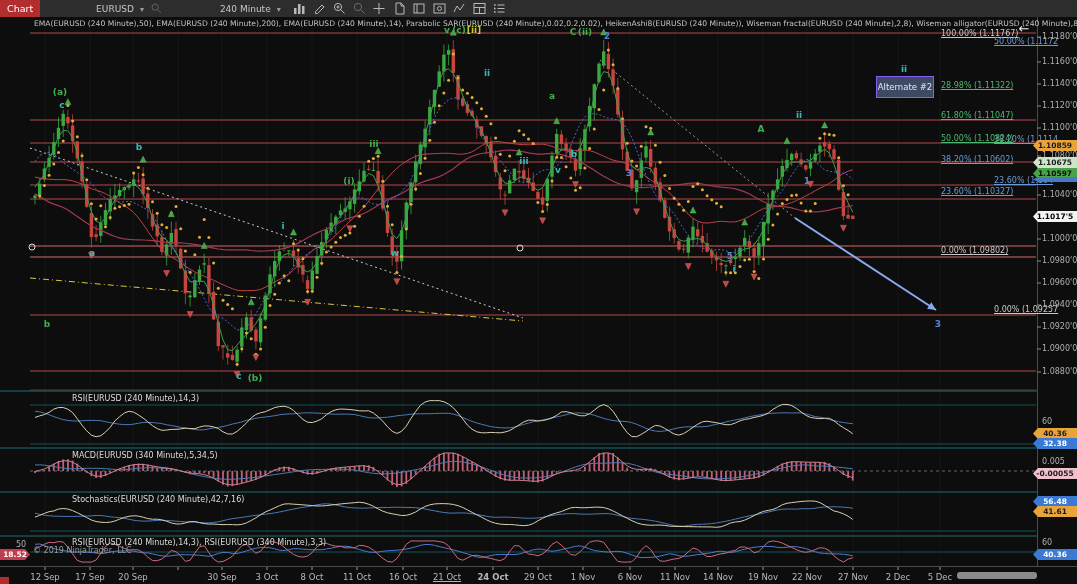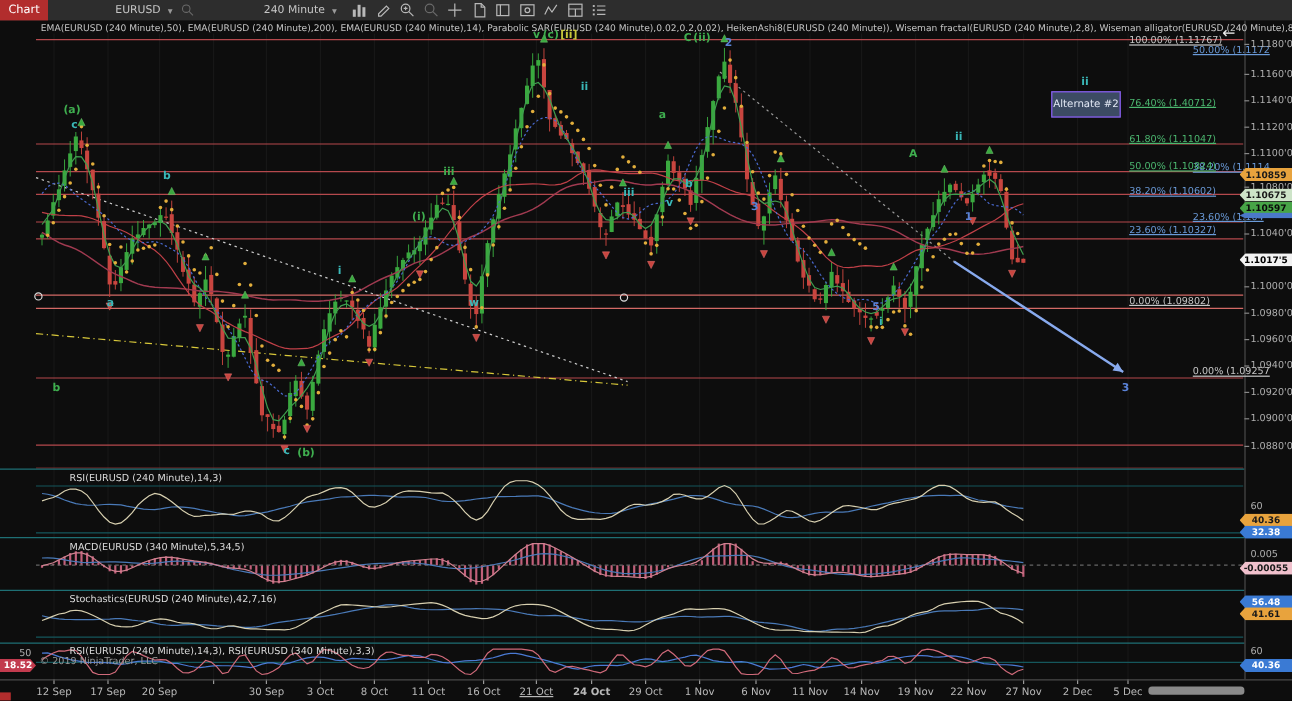--- a/index.html
+++ b/index.html
@@ -13,21 +13,21 @@
   #tb-icons{display:flex;align-items:center;margin-left:6px;}
   
   #cv{position:absolute;left:0;top:0;z-index:1;}
   #overlay{position:absolute;left:0;top:0;width:1077px;height:584px;z-index:3;pointer-events:none;}
   #indline{position:absolute;left:34px;top:19px;font-size:7.6px;color:#c4c4c4;white-space:nowrap;z-index:3;}
   .fib{position:absolute;font-size:8px;white-space:nowrap;text-decoration:underline;line-height:8px;}
   .axlab{position:absolute;left:1042px;font-size:8px;color:#b0b0b0;line-height:8px;white-space:nowrap;}
   .ptag{position:absolute;left:1033px;width:44px;height:11px;font-size:7.5px;font-weight:bold;display:flex;align-items:center;justify-content:center;clip-path:polygon(0 50%,5px 0,100% 0,100% 100%,5px 100%);z-index:4;}
   .ltag{position:absolute;left:0px;width:30px;height:11px;font-size:7.5px;font-weight:bold;display:flex;align-items:center;justify-content:center;clip-path:polygon(0 0,25px 0,100% 50%,25px 100%,0 100%);z-index:4;}
   .wave{position:absolute;font-size:9px;font-weight:bold;transform:translateX(-50%);line-height:9px;white-space:nowrap;}
-  .plabel{position:absolute;left:20px;font-size:8px;color:#dcdcdc;white-space:nowrap;padding-left:38px;}
+  .plabel{position:absolute;left:34px;font-size:8px;color:#dcdcdc;white-space:nowrap;padding-left:38px;}
   .date{position:absolute;top:572px;font-size:8.5px;color:#b8b8b8;transform:translateX(-50%);white-space:nowrap;}
   #alt-box{position:absolute;left:876px;top:76px;width:56px;height:20px;background:#3c4b63;border:1px solid #8b5cf6;color:#e2e8f4;font-size:8.5px;display:flex;align-items:center;justify-content:center;z-index:3;}
   #alt-wave{position:absolute;left:901px;top:64px;font-size:9px;font-weight:bold;color:#3ab8b8;z-index:3;}
   #back-arrow{position:absolute;left:1012px;top:21px;width:24px;height:16px;color:#eee;font-size:13px;text-align:center;line-height:15px;z-index:4;}
   #copyright{position:absolute;left:33px;top:546px;font-size:8px;color:#9a9a9a;z-index:3;white-space:nowrap;}
   #scrollbar{position:absolute;left:957px;top:572px;width:80px;height:7px;background:#8a8a8a;border-radius:3px;z-index:4;}
   #corner-red{position:absolute;left:0;top:577px;width:9px;height:7px;background:#b22d2d;z-index:4;}
 </style>
 </head>
 <body>
@@ -965,21 +965,21 @@
   <div id="indline">EMA(EURUSD (240 Minute),50), EMA(EURUSD (240 Minute),200), EMA(EURUSD (240 Minute),14), Parabolic SAR(EURUSD (240 Minute),0.02,0.2,0.02), HeikenAshi8(EURUSD (240 Minute)), Wiseman fractal(EURUSD (240 Minute),2,8), Wiseman alligator(EURUSD (240 Minute),8,13,3,5,5,8)</div>
   <div id="alt-box">Alternate #2</div>
   <div id="alt-wave">ii</div>
   <div id="back-arrow">←</div>
   <div id="copyright">© 2019 NinjaTrader, LLC</div>
   <div id="scrollbar"></div>
   <div id="corner-red"></div>
   <div id="overlay">
       <div class="fib" style="left: 941px; top: 30px; color: rgb(200, 200, 200);">100.00% (1.11767)</div>
       <div class="fib" style="left: 994px; top: 38px; color: rgb(106, 154, 216);">50.00% (1.1172</div>
-      <div class="fib" style="left: 941px; top: 82px; color: rgb(76, 184, 112);">76.40% (1.40712)</div>
+      <div class="fib" style="left: 941px; top: 82px; color: rgb(76, 184, 112);">28.98% (1.11322)</div>
       <div class="fib" style="left: 994px; top: 100px; color: rgb(106, 154, 216); margin-top: 36px;">38.20% (1.1114</div>
       <div class="fib" style="left: 941px; top: 112px; color: rgb(76, 184, 112);">61.80% (1.11047)</div>
       <div class="fib" style="left: 941px; top: 135px; color: rgb(76, 184, 112);">50.00% (1.10824)</div>
       <div class="fib" style="left: 941px; top: 156px; color: rgb(106, 154, 216);">38.20% (1.10602)</div>
       <div class="fib" style="left: 994px; top: 177px; color: rgb(106, 154, 216);">23.60% (1.104</div>
       <div class="fib" style="left: 941px; top: 188px; color: rgb(106, 154, 216);">23.60% (1.10327)</div>
       <div class="fib" style="left: 941px; top: 247px; color: rgb(200, 200, 200);">0.00% (1.09802)</div>
       <div class="fib" style="left: 994px; top: 306px; color: rgb(200, 200, 200);">0.00% (1.09257</div>
       <div class="wave" style="left: 60px; top: 88px; color: rgb(63, 174, 79);">(a)</div>
       <div class="wave" style="left: 62px; top: 101px; color: rgb(58, 184, 184);">c</div>

